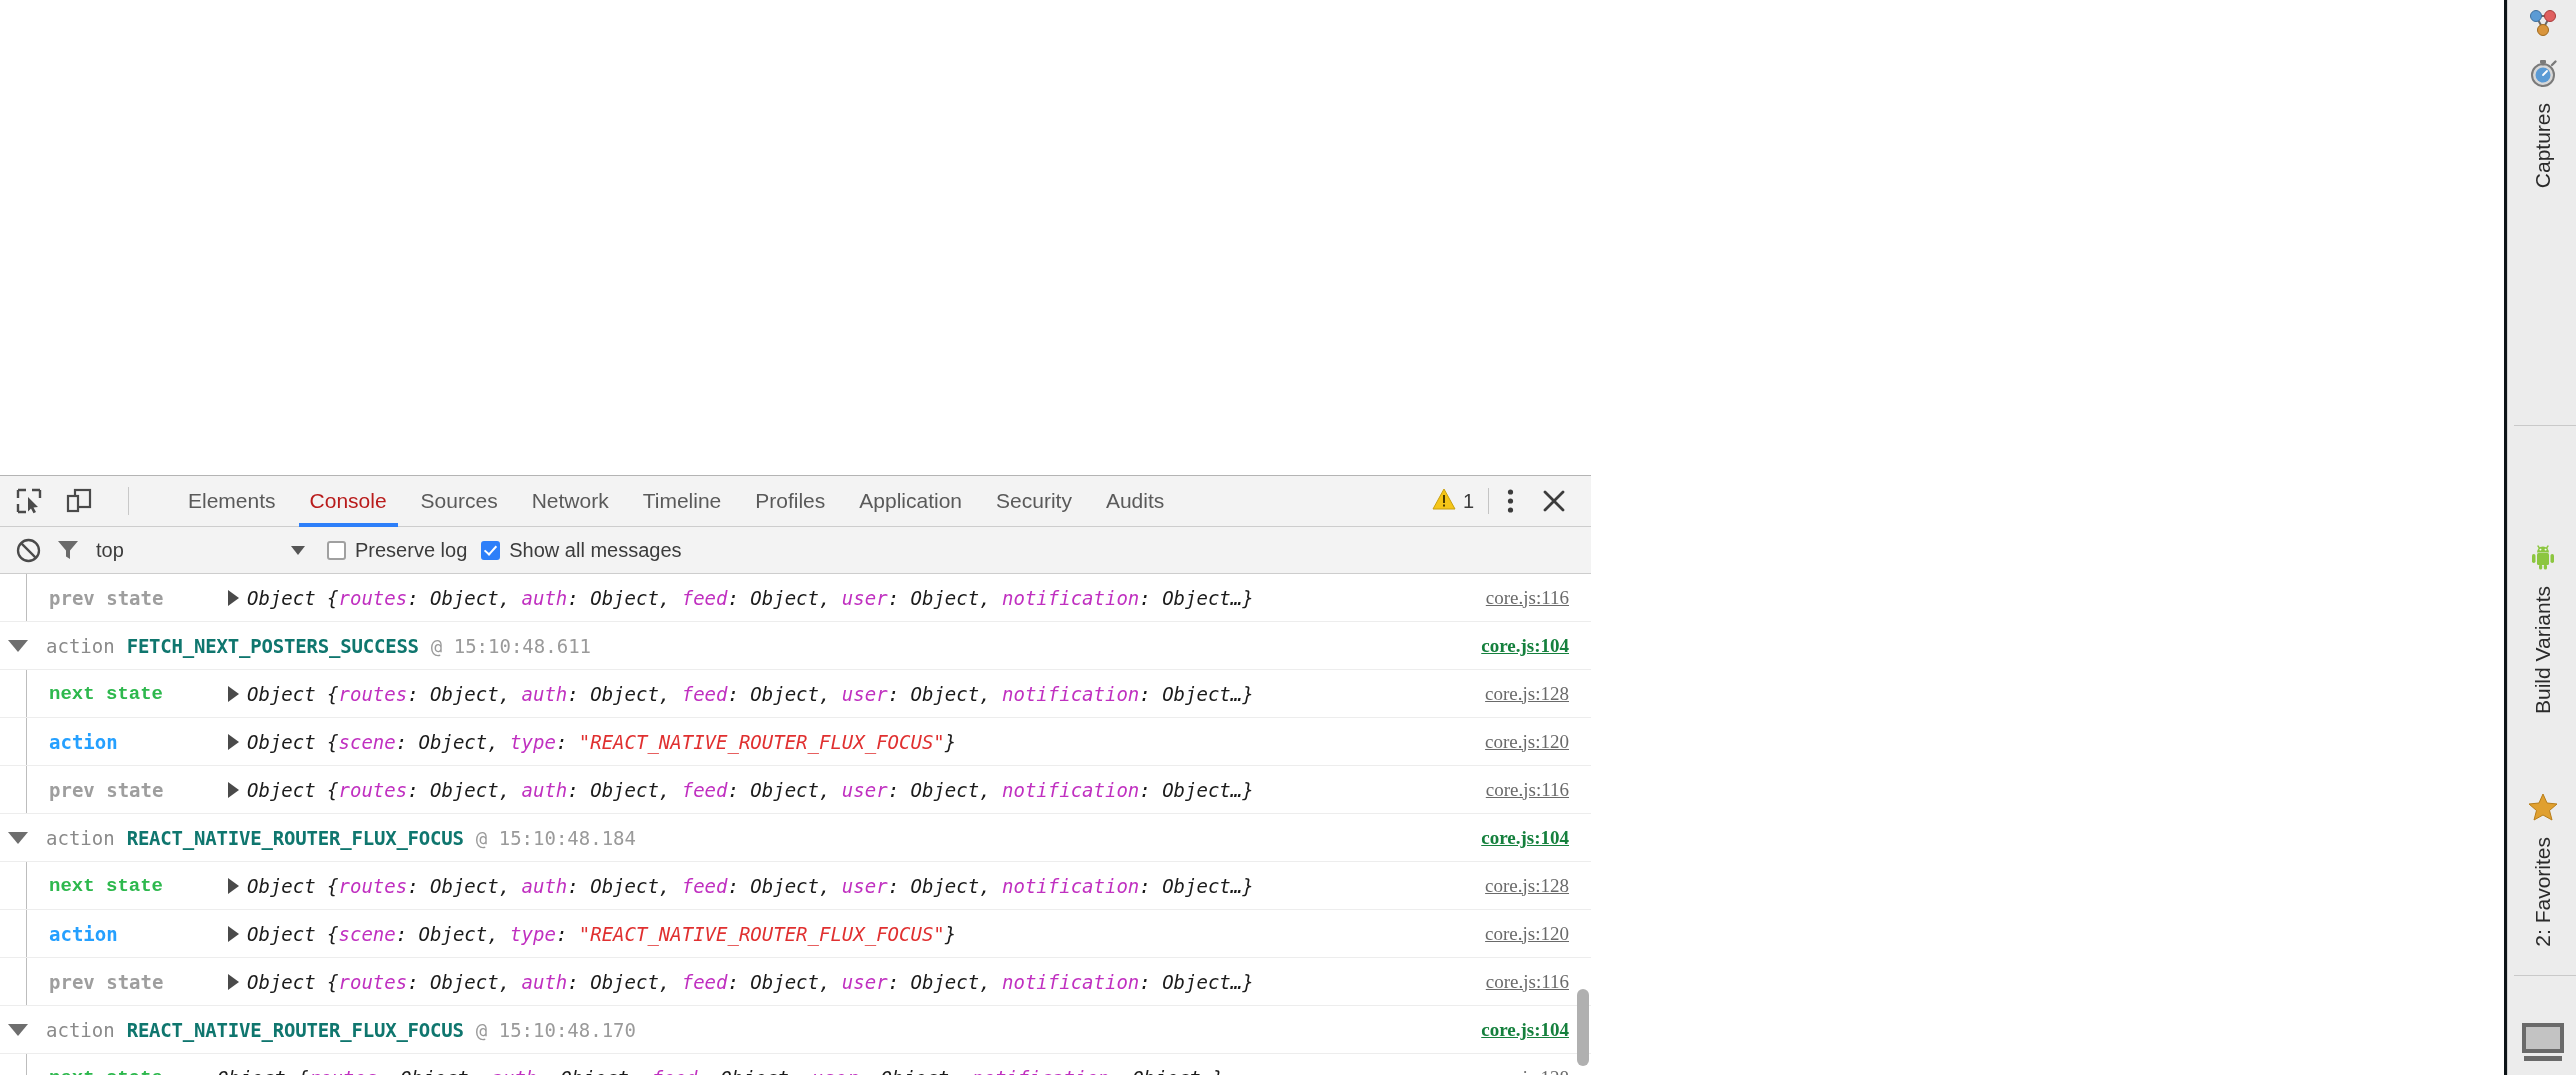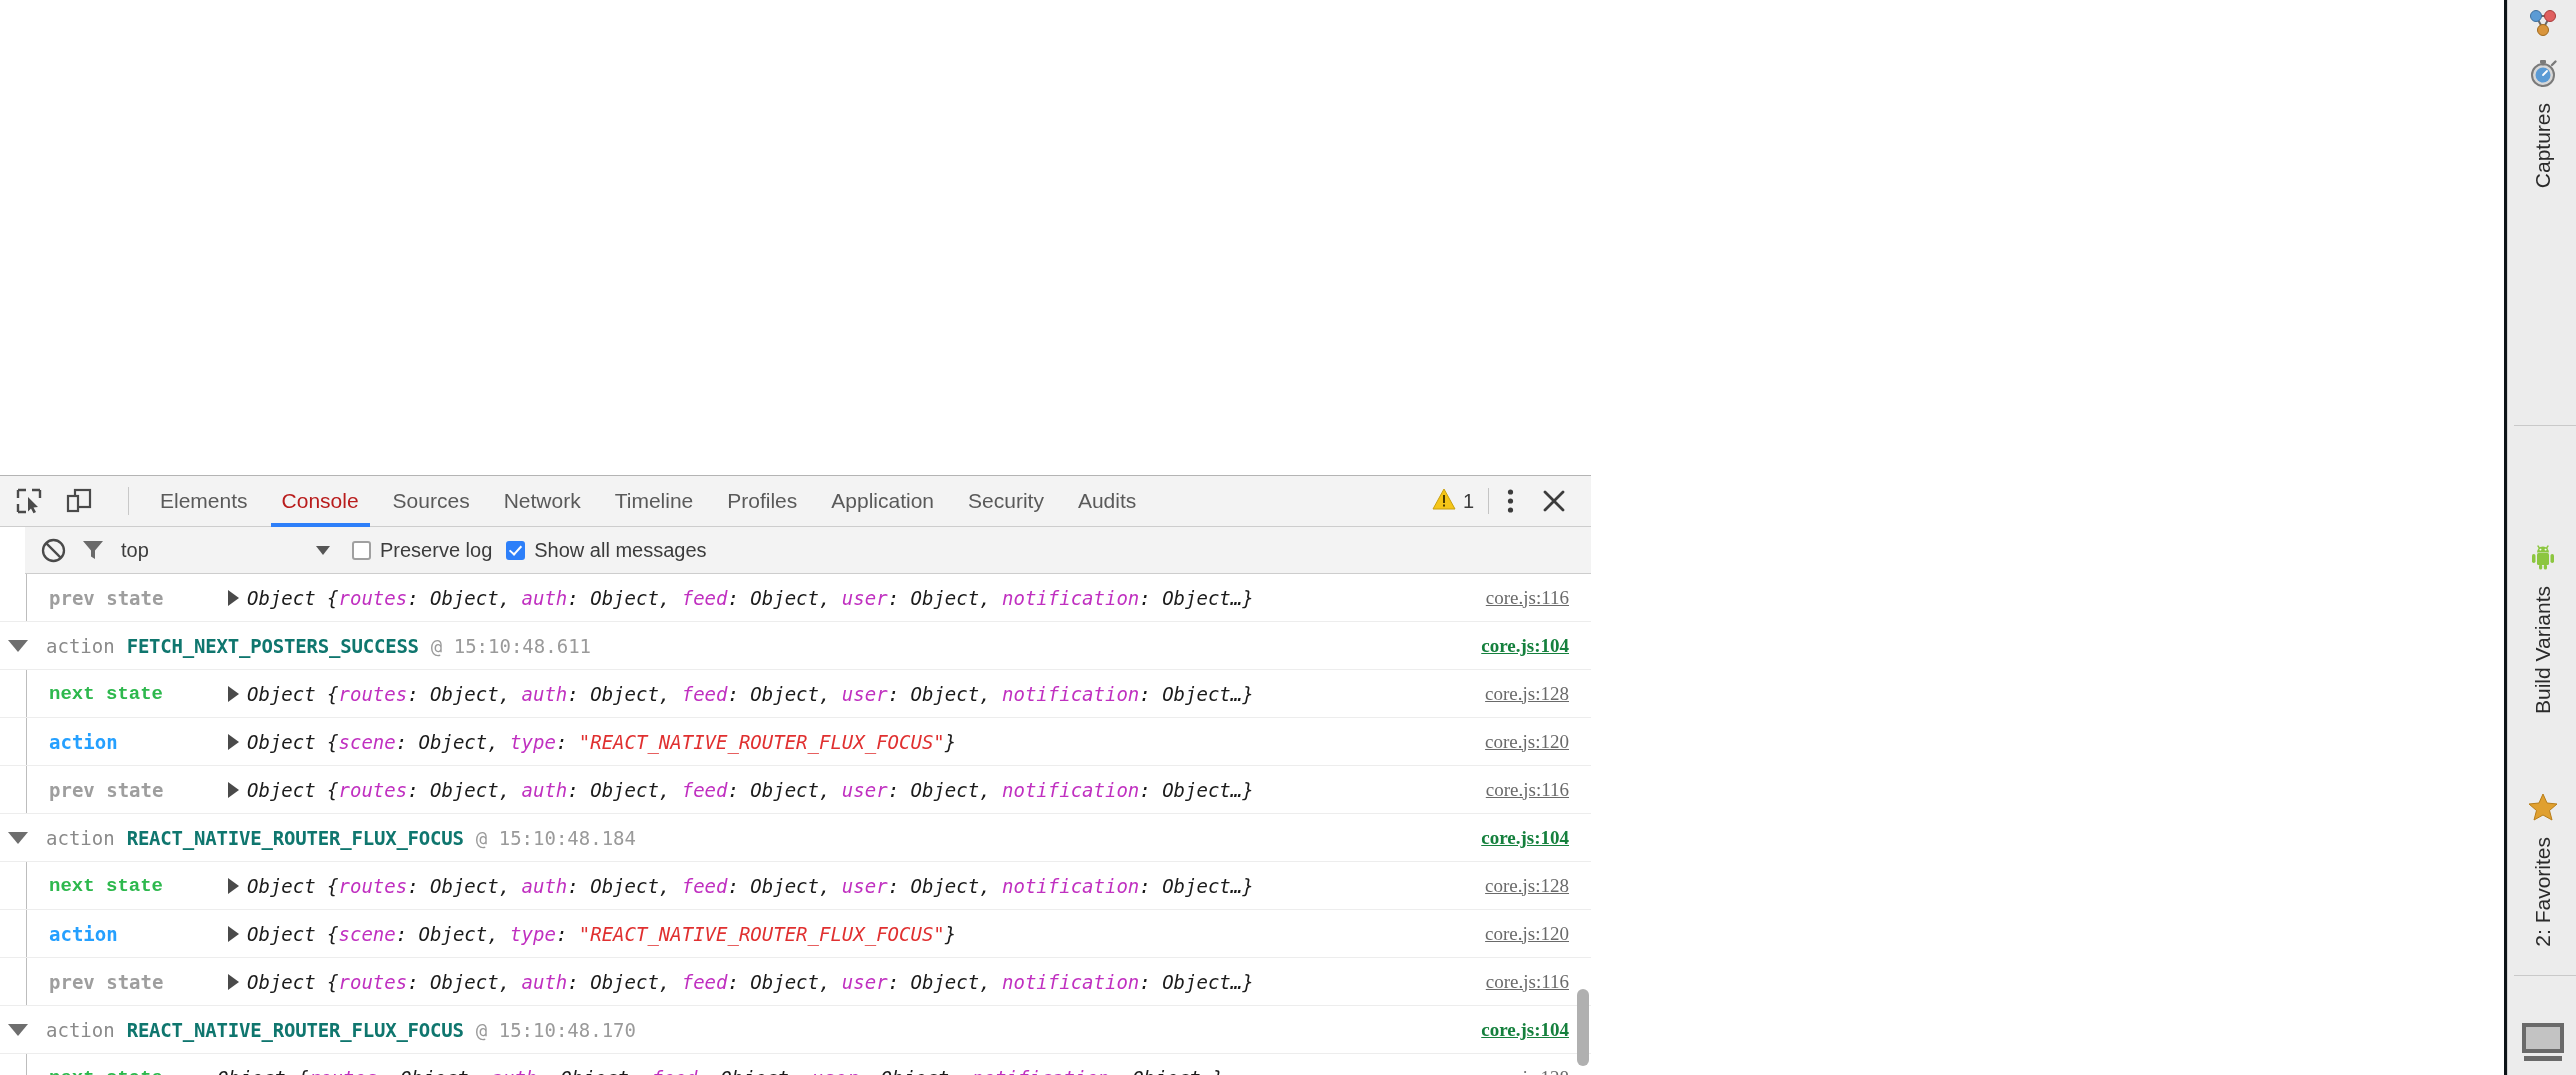--- a/index.html
+++ b/index.html
@@ -46,20 +46,21 @@
   }
 
   .dt-tabbar {
     position: relative;
     height: 51px;
     background: #f3f3f3;
     border-bottom: 1px solid #cdcdcd;
     display: flex;
     align-items: center;
     box-sizing: border-box;
+    gap: 28px;
   }
   .dt-toolicons {
     display: flex;
     align-items: center;
     padding-left: 12px;
     gap: 16px;
   }
   .tool-icon {
     width: 34px; height: 34px;
     display: flex; align-items: center; justify-content: center;
@@ -124,21 +125,20 @@
 
   
   .dt-filterbar {
     height: 47px;
     background: #f3f3f3;
     border-bottom: 1px solid #cdcdcd;
     display: flex;
     align-items: center;
     padding-left: 10px;
     box-sizing: border-box;
-    margin-left: 25px;
   }
   .fb-icon {
     width: 36px; height: 36px;
     display: flex; align-items: center; justify-content: center;
     margin-right: 4px;
   }
   .ctx-select {
     display: flex;
     align-items: center;
     width: 217px;

